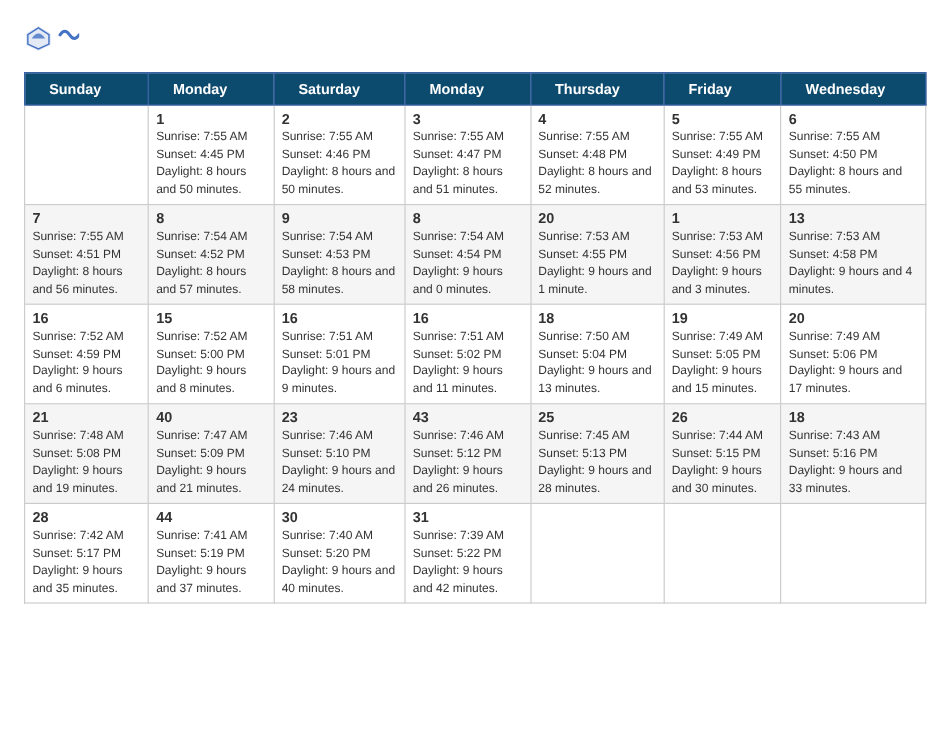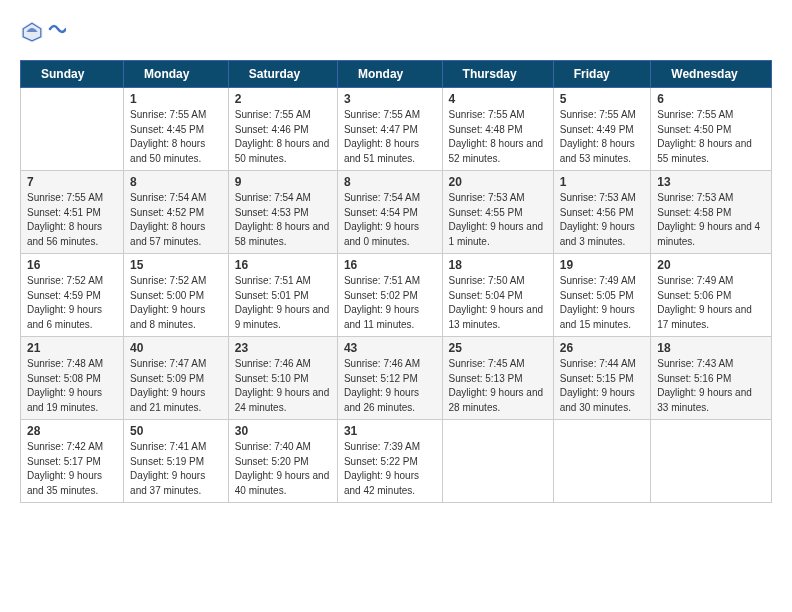--- a/index.html
+++ b/index.html
@@ -241,21 +241,21 @@
           <div class="day-number">18</div>
           <div class="day-info">Sunrise: 7:43 AM<br>Sunset: 5:16 PM<br>Daylight: 9 hours and 33 minutes.</div>
         </td>
       </tr>
       <tr>
         <td>
           <div class="day-number">28</div>
           <div class="day-info">Sunrise: 7:42 AM<br>Sunset: 5:17 PM<br>Daylight: 9 hours and 35 minutes.</div>
         </td>
         <td>
-          <div class="day-number">50</div>
+          <div class="day-number">44</div>
           <div class="day-info">Sunrise: 7:41 AM<br>Sunset: 5:19 PM<br>Daylight: 9 hours and 37 minutes.</div>
         </td>
         <td>
           <div class="day-number">30</div>
           <div class="day-info">Sunrise: 7:40 AM<br>Sunset: 5:20 PM<br>Daylight: 9 hours and 40 minutes.</div>
         </td>
         <td>
           <div class="day-number">31</div>
           <div class="day-info">Sunrise: 7:39 AM<br>Sunset: 5:22 PM<br>Daylight: 9 hours and 42 minutes.</div>
         </td>

